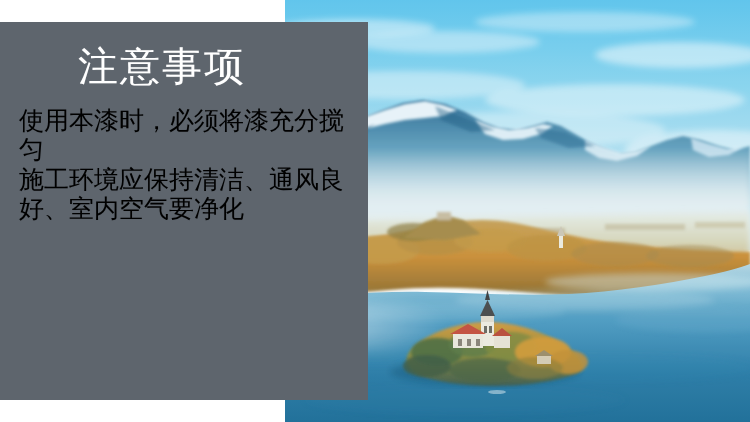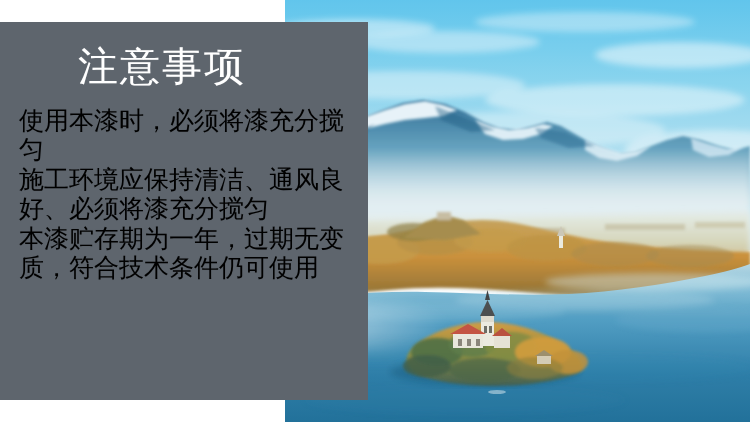--- a/index.html
+++ b/index.html
@@ -267,19 +267,18 @@
       <rect x="0" y="0" width="465" height="422" fill="#8fc6dd" opacity="0.05"></rect>
     </svg>
   </div>
 
   <div class="panel">
 
     <div class="panel-title">注意事项</div>
 
     <div class="panel-body">
       <p>使用本漆时，必须将漆充分搅匀</p>
-      <p>施工环境应保持清洁、通风良好、必须将漆充分搅匀</p>
-      <p>本漆贮存期为一年，过期无变质，符合技术条件仍可使用</p>
+      <p>施工环境应保持清洁、通风良好、室内空气要净化</p>
     </div>
 
   </div>
 
 </div>
 
 </body></html>

